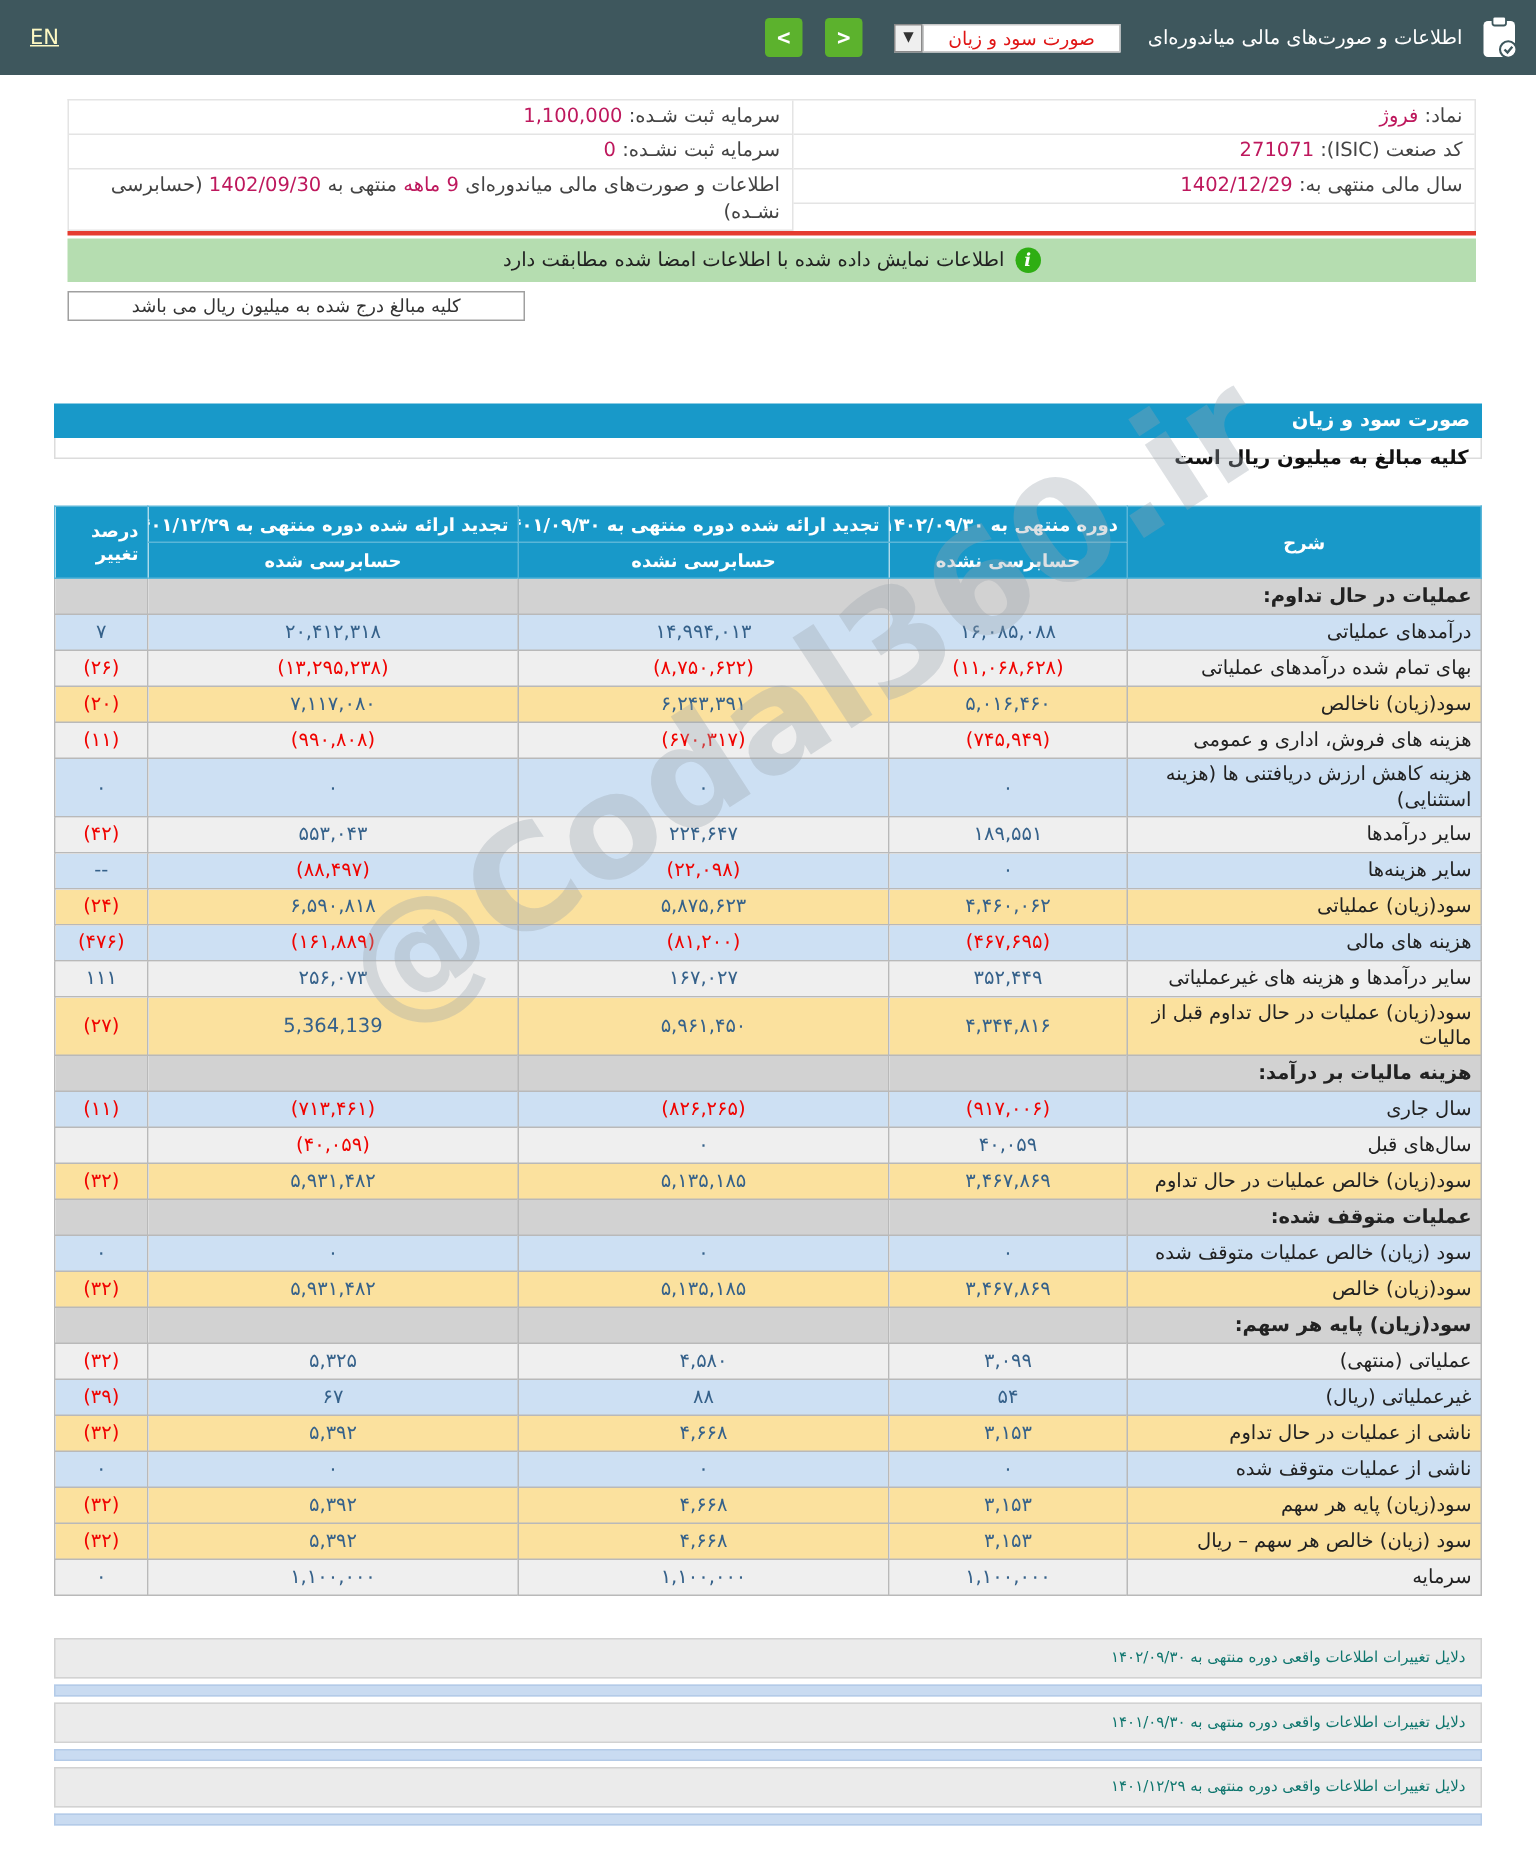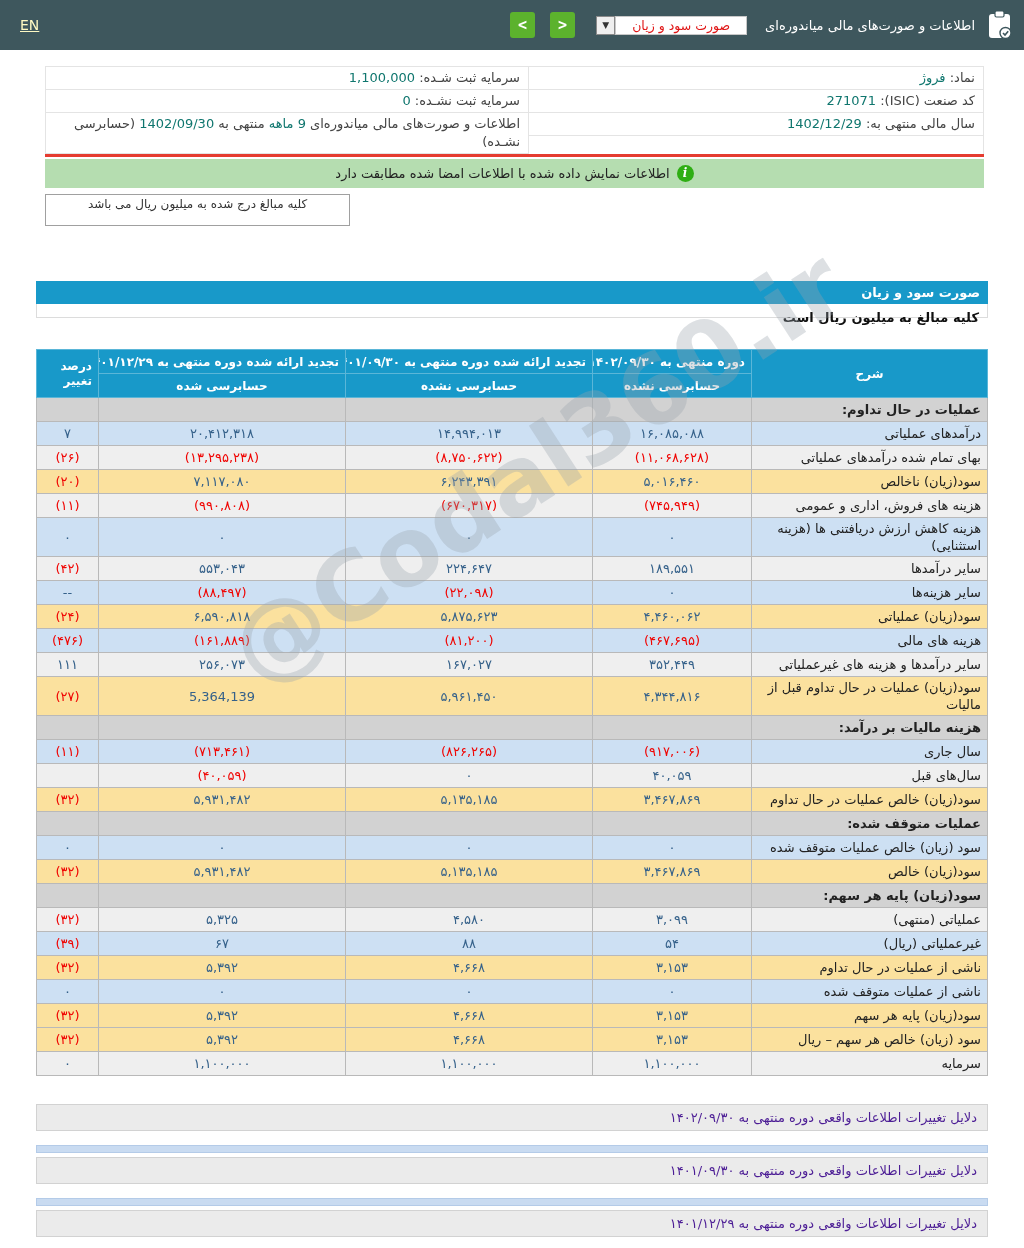--- a/index.html
+++ b/index.html
@@ -37,38 +37,38 @@
 
   
   .info-wrap { display:flex; margin:16px 40px 0 45px; border:1px solid #e4e4e4; border-bottom:none; }
   .info-col { display:flex; flex-direction:column; }
   .info-col.company { width:455px; border-left:1px solid #e4e4e4; }
   .info-col.report  { flex:1; }
   .info-row {
     min-height:23px; padding:2px 8px; border-bottom:1px solid #e4e4e4;
     font-size:13px; color:#444; line-height:18px;
   }
-  .info-row .rv { color:#0f766e; }
+  .info-row .rv { color:#be185d; }
   .red-line { height:3px; background:#e53c30; margin:0 40px 0 45px; }
 
   
   .notice {
     margin:2px 40px 0 45px; height:29px; background:#b5ddb0;
     display:flex; align-items:center; justify-content:center; gap:7px;
     font-size:13px; color:#222;
   }
   .i-icon {
     width:17px; height:17px; border-radius:50%; background:#2eae13; color:#fff;
     font-weight:bold; font-style:italic; font-size:12px; line-height:17px; text-align:center;
     font-family:"DejaVu Serif", serif; flex:0 0 auto;
   }
 
   
   .unit-box {
-    width:305px; height:32px; line-height:18px; margin:6px auto 0 45px; margin-right:auto;
+    width:305px; height:20px; line-height:18px; margin:6px auto 0 45px; margin-right:auto;
     border:1px solid #a0a0a0; background:#fff; text-align:center; font-size:12px; color:#333;
   }
 
   
   .stmt-title {
     margin:55px 36px 0; height:23px; line-height:23px; background:#1899c9;
     color:#fff; font-weight:bold; font-size:13px; padding:0 8px;
   }
   .stmt-sub {
     margin:0 36px; height:14px; line-height:28px; background:#fff;
@@ -100,21 +100,21 @@
     position:absolute; left:185px; top:420px; width:680px; text-align:center;
     transform:rotate(-33deg); direction:ltr;
     font-size:95px; font-weight:bold; color:#9aa4ad; opacity:.33;
     z-index:3; pointer-events:none; white-space:nowrap;
   }
 
   
   .bars { margin:28px 36px 0; }
   .bar {
     height:27px; line-height:26px; background:#ebebeb; border:1px solid #d2d2d2;
-    color:#4c1d95; font-size:13px; padding:0 10px; margin-bottom:14px; cursor:pointer;
+    color:#0f766e; font-size:10px; padding:0 10px; margin-bottom:4px; cursor:pointer;
   }
   .strip { height:8px; background:#c9dbf1; border:1px solid #b4cbe8; margin-bottom:4px; }
 </style>
 </head>
 <body>
 
 <header class="topbar">
   <span class="clip-icon">
     <svg width="25" height="30" viewBox="0 0 25 30">
       <rect x="2" y="4" width="21" height="24" rx="3" fill="#ffffff"></rect>

